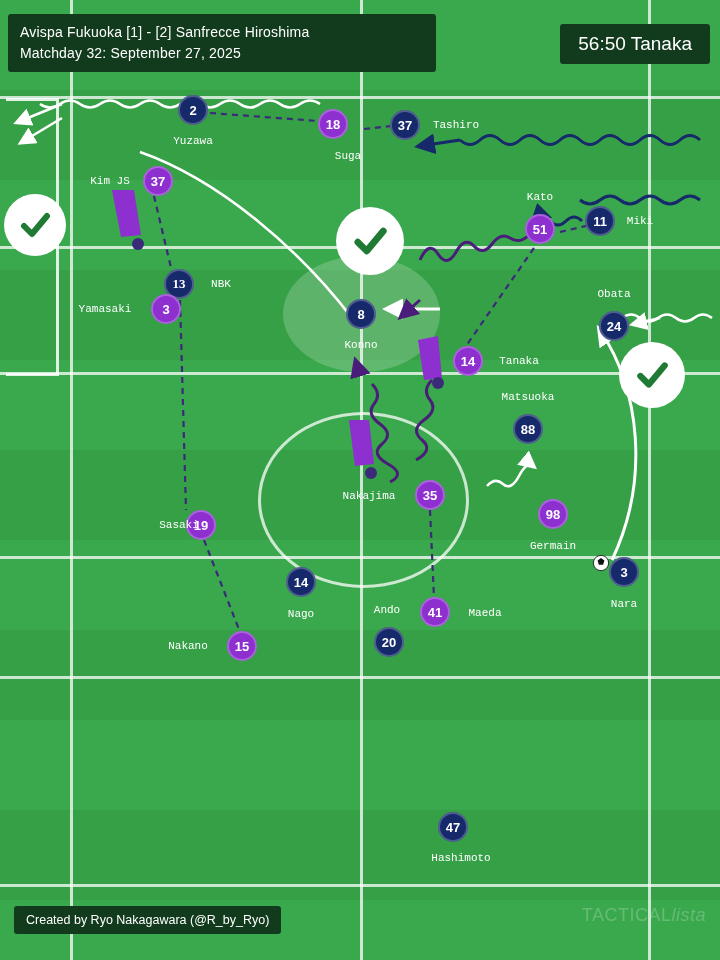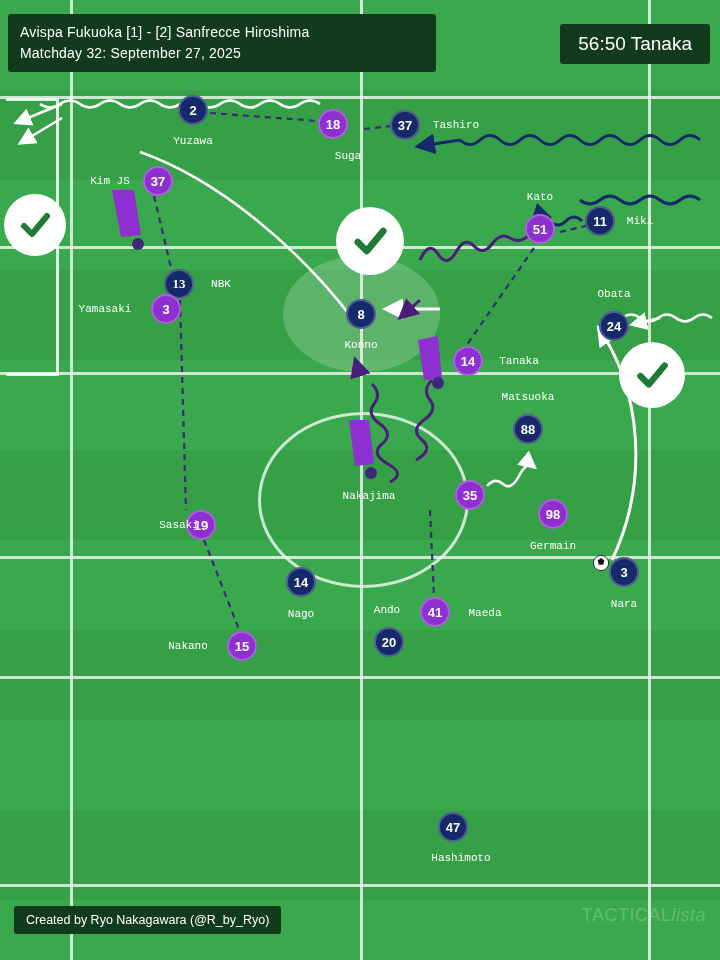--- a/index.html
+++ b/index.html
@@ -188,21 +188,21 @@
       <div class="player home" style="left: 166px; top: 309px;">3</div>
       <div class="plabel" style="left: 105px; top: 309px;">Yamasaki</div>
       <div class="player away" style="left: 614px; top: 326px;">24</div>
       <div class="plabel" style="left: 614px; top: 294px;">Obata</div>
       <div class="player away" style="left: 361px; top: 314px;">8</div>
       <div class="plabel" style="left: 361px; top: 345px;">Konno</div>
       <div class="player home" style="left: 468px; top: 361px;">14</div>
       <div class="plabel" style="left: 519px; top: 361px;">Tanaka</div>
       <div class="player away" style="left: 528px; top: 429px;">88</div>
       <div class="plabel" style="left: 528px; top: 397px;">Matsuoka</div>
-      <div class="player home" style="left: 430px; top: 495px; margin-left: 40px;">35</div>
+      <div class="player home" style="left: 430px; top: 495px;">35</div>
       <div class="plabel" style="left: 369px; top: 496px;">Nakajima</div>
       <div class="player home" style="left: 553px; top: 514px;">98</div>
       <div class="plabel" style="left: 553px; top: 546px;">Germain</div>
       <div class="player home" style="left: 201px; top: 525px;">19</div>
       <div class="plabel" style="left: 155px; top: 525px; margin-left: 24px;">Sasaki</div>
       <div class="player away" style="left: 624px; top: 572px;">3</div>
       <div class="plabel" style="left: 624px; top: 604px;">Nara</div>
       <div class="player away" style="left: 301px; top: 582px;">14</div>
       <div class="plabel" style="left: 301px; top: 614px;">Nago</div>
       <div class="player home" style="left: 435px; top: 612px;">41</div>

